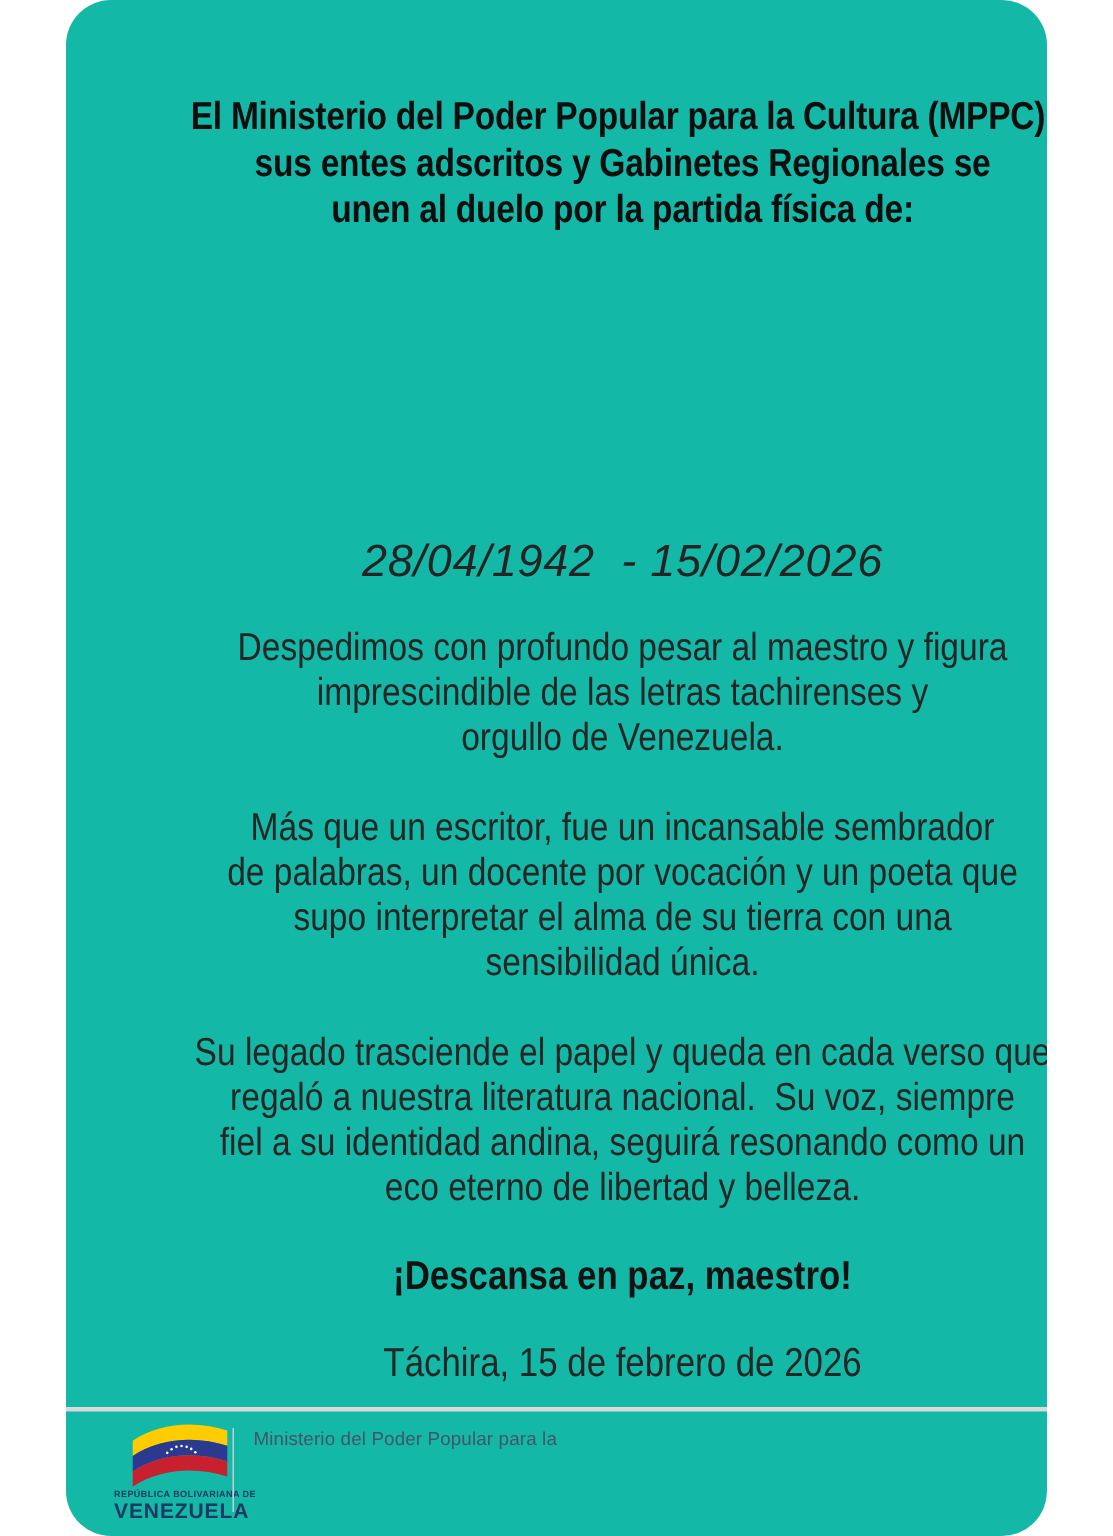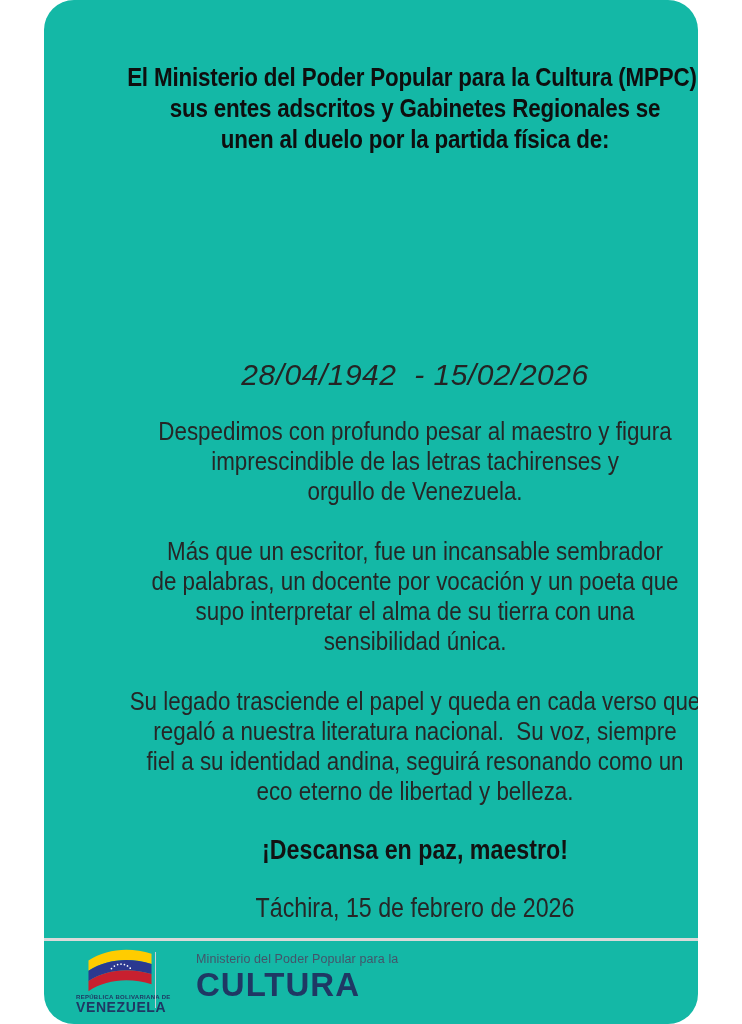--- a/index.html
+++ b/index.html
@@ -114,21 +114,20 @@
     top: 12px;
     width: 1px;
     height: 56px;
     background: #c9ced6;
   }
   .ministry {
     position: absolute;
     left: 125px;
     top: 12px;
     text-align: left;
-    margin-left: 27px;
   }
   .ministry-line {
     font-size: 12.5px;
     color: #44546A;
     letter-spacing: 0.1px;
   }
   .ministry-name {
     font-size: 33px;
     line-height: 1.0;
     font-weight: 700;
@@ -187,18 +186,17 @@
         </g>
       </svg>
       <span class="republic-small">REPÚBLICA BOLIVARIANA DE</span>
       <span class="republic-big">VENEZUELA</span>
     </div>
 
     <div class="v-divider"></div>
 
     <div class="ministry">
       <div class="ministry-line">Ministerio del Poder Popular para la</div>
-      <div class="ministry-name">CULTURA</div>
     </div>
 
   </div>
 
 </div>
 
 </body></html>

